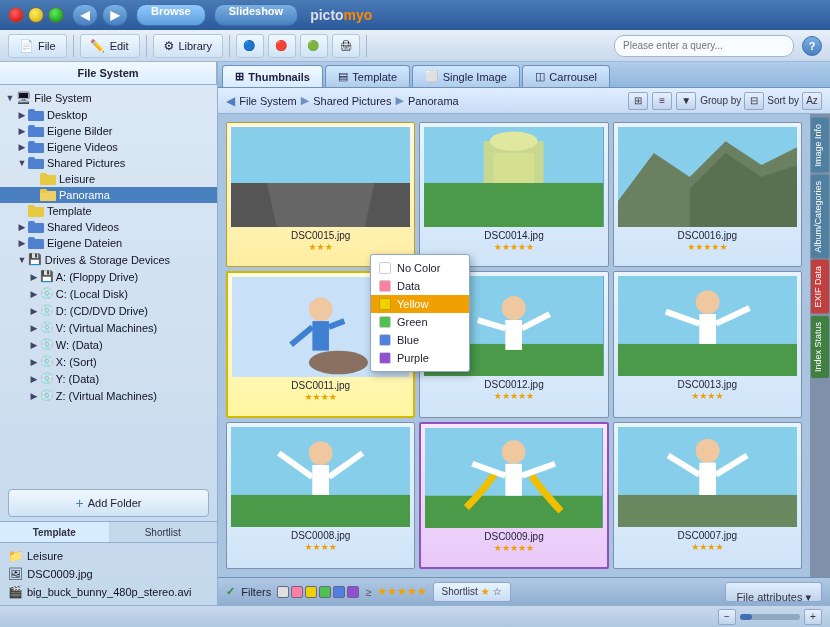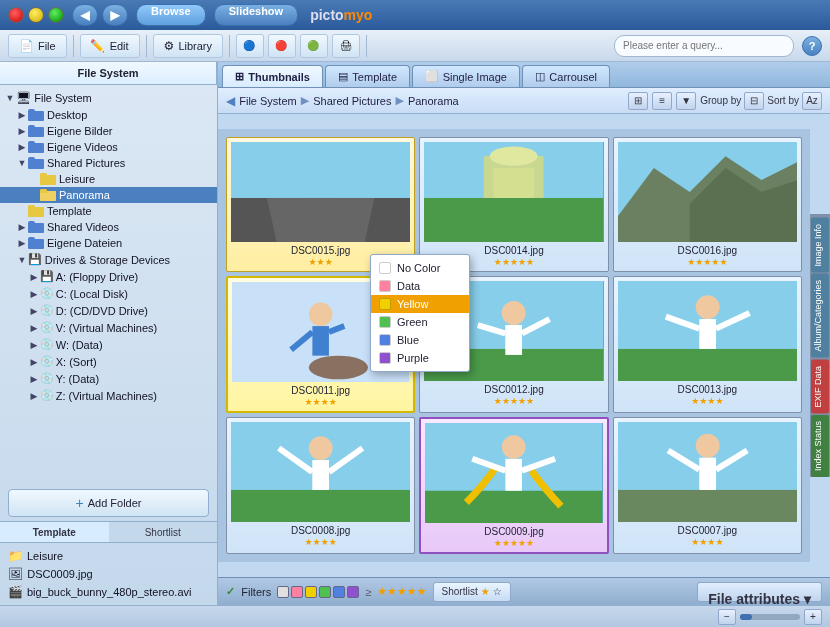--- a/index.html
+++ b/index.html
@@ -260,21 +260,21 @@
       height: 20px; padding: 0 8px;
       background: linear-gradient(to bottom, #e8f4ff, #c8dcf4);
       border: 1px solid #90a8c8; border-radius: 3px;
       cursor: pointer; font-size: 10px; color: #334;
       display: flex; align-items: center; gap: 3px;
     }
     .file-attr-btn {
       margin-left: auto; height: 20px; padding: 8px 10px;
       background: linear-gradient(to bottom, #e0eeff, #c0d4ec);
       border: 1px solid #90a8c8; border-radius: 3px;
-      cursor: pointer; font-size: 14px; color: #334; font-weight: bold;
+      cursor: pointer; font-size: 11px; color: #334;
     }
 
     
     .right-tabs {
       width: 20px;
       background: #8090a8;
       display: flex; flex-direction: column;
       align-items: center; gap: 2px; padding-top: 4px;
     }
     .right-tab {
@@ -547,21 +547,21 @@
           <div class="small-btn">▼</div>
           <div class="group-sort">
             <span>Group by</span>
             <div class="small-btn">⊟</div>
             <span>Sort by</span>
             <div class="small-btn">Az</div>
           </div>
         </div>
       </div>
 
-      <div style="flex:1;display:flex;overflow:hidden;align-items:center;">
+      <div style="flex:1;display:flex;overflow:hidden;">
 
         <div class="thumbnails-area" id="thumbnails-grid">
 
           <div class="thumb-cell selected">
             <span class="thumb-star">☆</span>
             <span class="thumb-info">ℹ</span>
             <div class="thumb-img img-road">
               <svg width="100%" height="100%" viewBox="0 0 150 100" preserveAspectRatio="xMidYMid slice">
                 <rect width="150" height="100" fill="#87ceeb"></rect>
                 <rect y="55" width="150" height="45" fill="#555"></rect>

